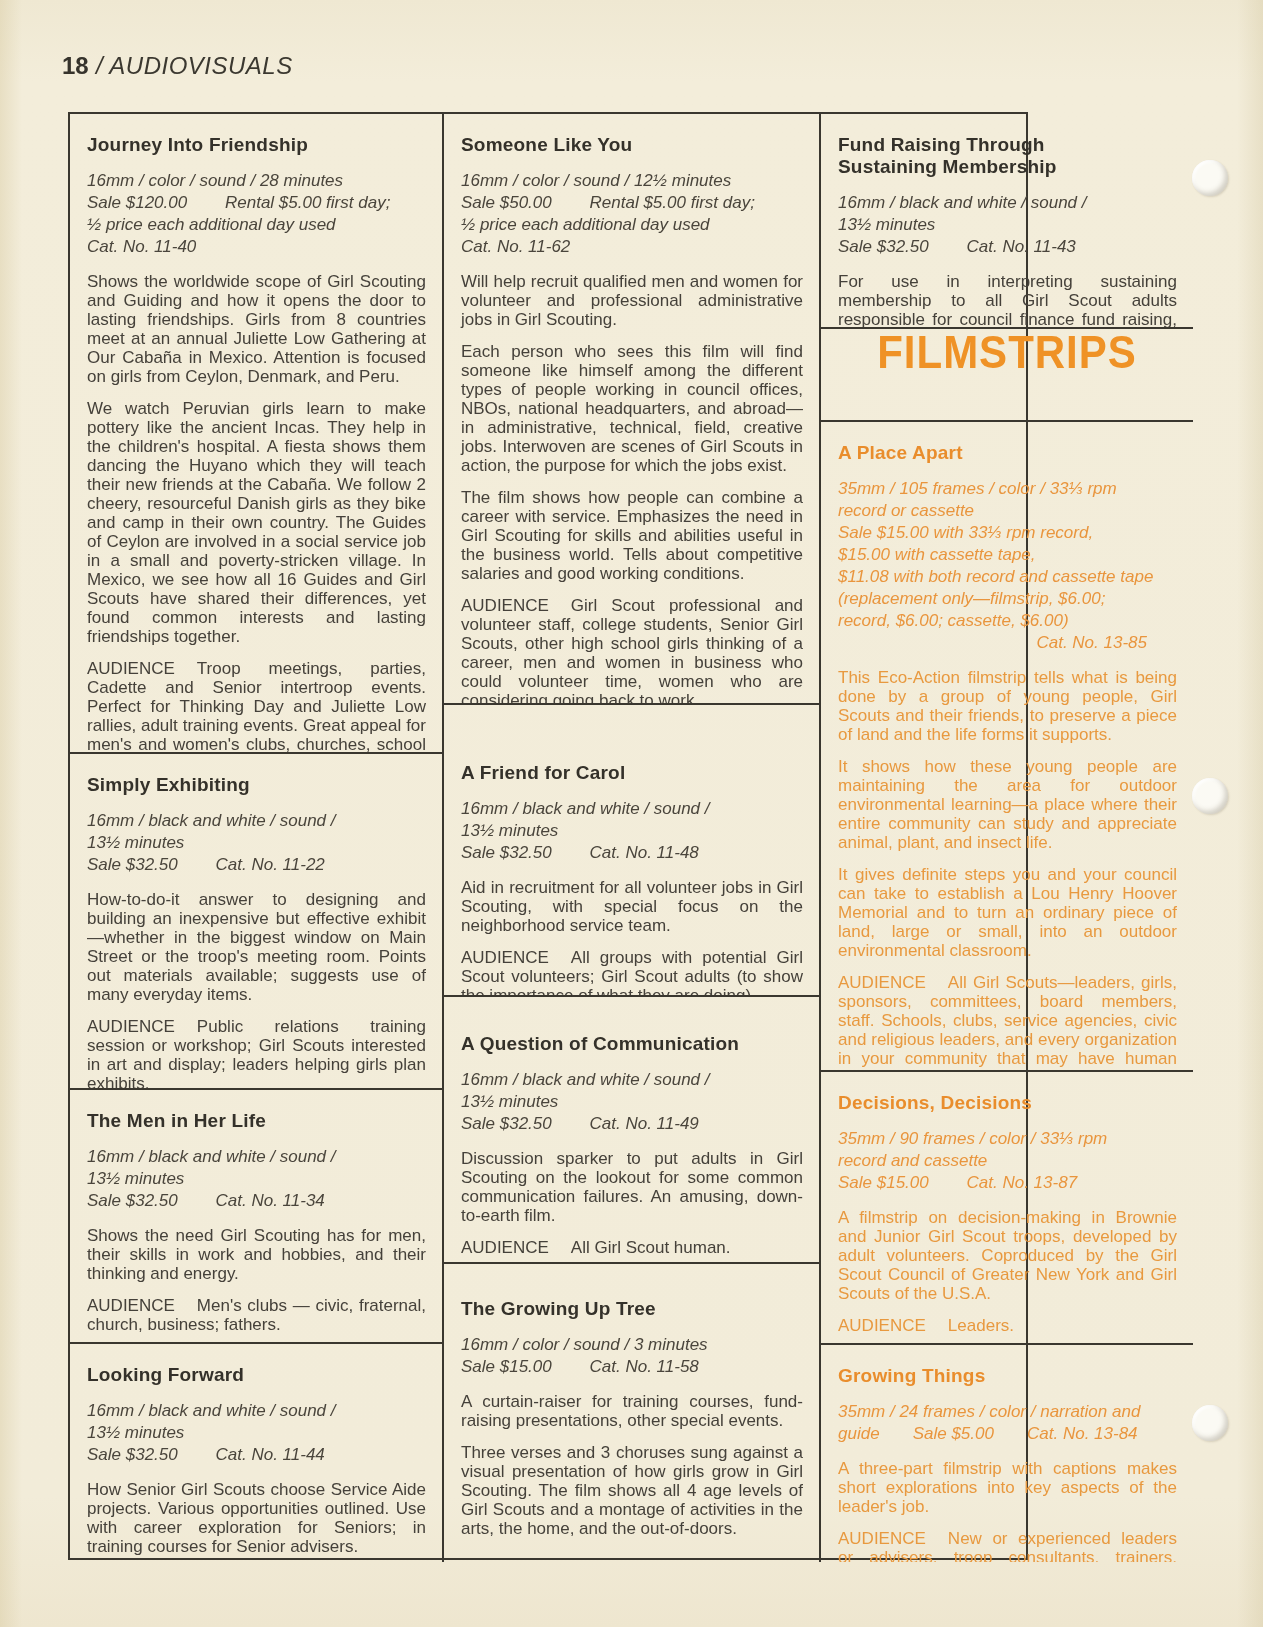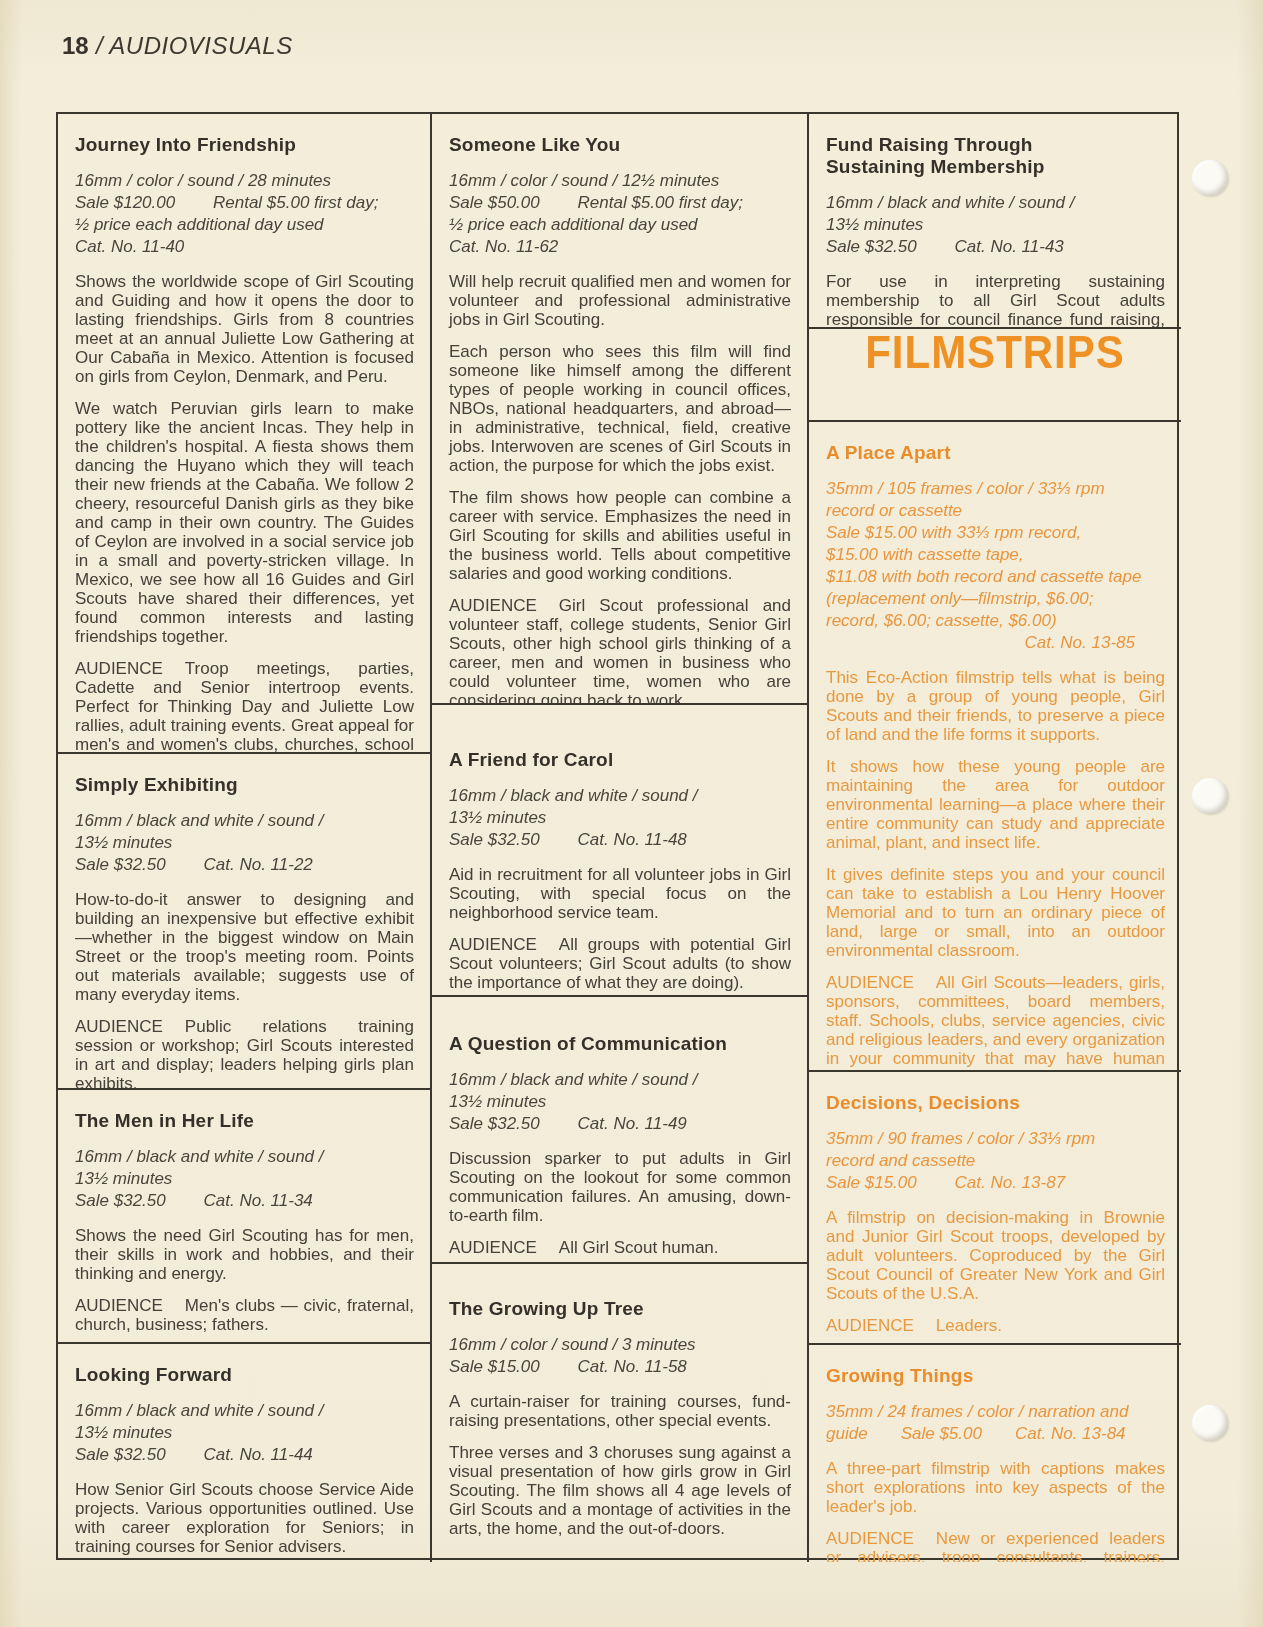--- a/index.html
+++ b/index.html
@@ -4,26 +4,26 @@
 <style>
   html,body{margin:0;padding:0;}
   body{
     width:1263px;height:1627px;position:relative;overflow:hidden;
     font-family:"Liberation Sans","DejaVu Sans",sans-serif;
     background:
       linear-gradient(90deg, rgba(210,195,150,.35) 0px, rgba(210,195,150,0) 22px),
       linear-gradient(270deg, rgba(205,192,150,.30) 0px, rgba(205,192,150,0) 26px),
       linear-gradient(180deg, #efe8d2 0%, #f3edda 5%, #f2ecd9 92%, #eee6cf 100%);
   }
-  .page-header{position:absolute;left:62px;top:32px;color:#36332c;font-size:24px;letter-spacing:.5px;}
+  .page-header{position:absolute;left:62px;top:52px;color:#36332c;font-size:24px;letter-spacing:.5px;}
   .page-header .num{font-weight:bold;font-style:normal;letter-spacing:0;}
   .page-header .sep,.page-header .sect{font-style:italic;color:#3b3830;}
 
   .catalog{
-    position:absolute;left:56px;top:112px;width:1123px;height:1448px;
+    position:absolute;left:68px;top:112px;width:960px;height:1448px;
     border:2px solid #3a372f;box-sizing:border-box;
     display:grid;grid-template-columns:372px 377px 374px;
   }
   .col{box-sizing:border-box;display:flex;flex-direction:column;}
   .col + .col{border-left:2px solid #3a372f;}
   .entry{box-sizing:border-box;border-bottom:2px solid #3a372f;padding:20px 16px 0 17px;overflow:hidden;}
   .entry:last-child{border-bottom:none;}
 
   .title{font-size:19px;font-weight:bold;color:#34312a;margin:0 0 14px;white-space:pre-line;letter-spacing:.2px;}
   .specs{font-style:italic;font-size:17px;line-height:22px;color:#4a453c;margin:0 0 14px;}
@@ -114,21 +114,21 @@
         <div class="spec-line">Sale $50.00        Rental $5.00 first day;</div>
         <div class="spec-line">½ price each additional day used</div>
         <div class="spec-line">Cat. No. 11-62</div>
       </div>
       <p class="desc">Will help recruit qualified men and women for volunteer and professional administrative jobs in Girl Scouting.</p>
       <p class="desc">Each person who sees this film will find someone like himself among the different types of people working in council offices, NBOs, national headquarters, and abroad—in administrative, technical, field, creative jobs. Interwoven are scenes of Girl Scouts in action, the purpose for which the jobs exist.</p>
       <p class="desc">The film shows how people can combine a career with service. Emphasizes the need in Girl Scouting for skills and abilities useful in the business world. Tells about competitive salaries and good working conditions.</p>
       <p class="desc"><span class="aud-label">AUDIENCE</span><span>Girl Scout professional and volunteer staff, college students, Senior Girl Scouts, other high school girls thinking of a career, men and women in business who could volunteer time, women who are considering going back to work.</span></p>
     </section>
 
-    <section class="entry" style="height:292px;padding-top:44px">
+    <section class="entry" style="height:292px;padding-top:57px">
       <h3 class="title">A Friend for Carol</h3>
       <div class="specs">
         <div class="spec-line">16mm / black and white / sound /</div>
         <div class="spec-line">13½ minutes</div>
         <div class="spec-line">Sale $32.50        Cat. No. 11-48</div>
       </div>
       <p class="desc">Aid in recruitment for all volunteer jobs in Girl Scouting, with special focus on the neighborhood service team.</p>
       <p class="desc"><span class="aud-label">AUDIENCE</span><span>All groups with potential Girl Scout volunteers; Girl Scout adults (to show the importance of what they are doing).</span></p>
     </section>
 

